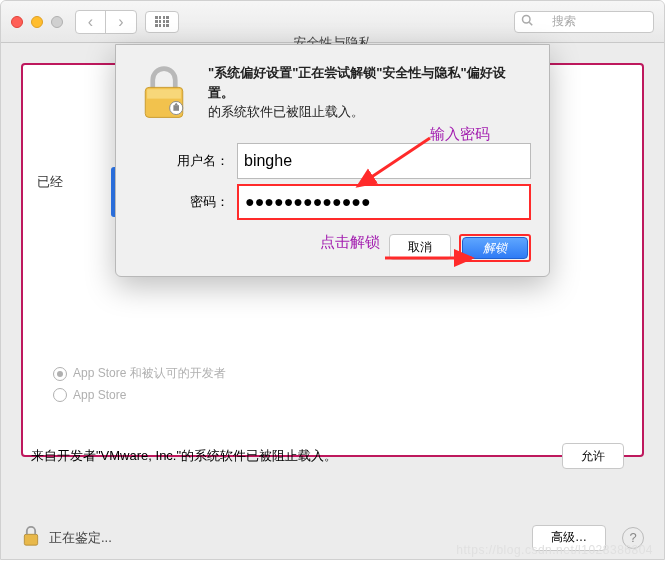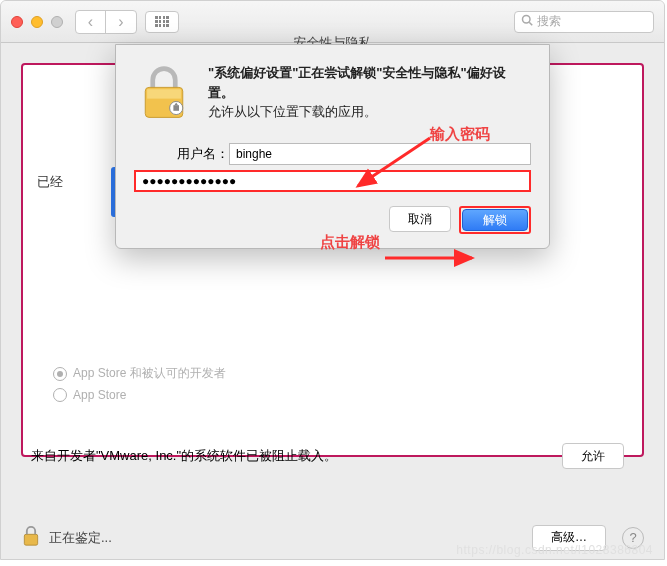--- a/index.html
+++ b/index.html
@@ -11,21 +11,21 @@
 .traffic { display: flex; gap: 8px; }
 .traffic span { width: 12px; height: 12px; border-radius: 50%; display: inline-block; }
 .t-close { background: #ff5f57; border:1px solid #e14138; }
 .t-min { background: #ffbd2e; border:1px solid #dfa023; }
 .t-max { background: #d0d0d0; border:1px solid #b0b0b0; }
 .nav-btns { display:flex; margin-left: 12px; border:1px solid #c8c8c8; border-radius:4px; background:#fff; }
 .nav-btns span { width:30px; height:22px; display:flex; align-items:center; justify-content:center; color:#aaa; font-size:16px; }
 .nav-btns span:first-child { border-right:1px solid #c8c8c8; }
 .grid-btn { margin-left:8px; width:34px; height:22px; border:1px solid #c8c8c8; border-radius:4px; background:#fff; display:flex; align-items:center; justify-content:center; color:#888; }
 .win-title { position:absolute; left:50%; transform:translateX(-50%); font-size:13px; color:#444;margin-top:43px; }
-.search-box { margin-left:auto; display:flex; align-items:center; width:140px; height:22px; border:1px solid #c8c8c8; border-radius:4px; background:#fff; padding:0 6px; color:#aaa; font-size:12px; gap:4px; }
+.search-box { margin-left:auto; display:flex; align-items:center; width:140px; height:22px; border:1px solid #c8c8c8; border-radius:4px; background:#fff; padding:0 6px; color:#aaa; font-size:12px; gap:19px; }
 
 .content { padding: 20px; position: relative; height: calc(100% - 42px); }
 .panel { background:#fff; border:2px solid #be185d; border-radius:4px; height: 394px; position:relative; padding:14px; }
 .label-left { position:absolute; left:14px; top:108px; font-size:13px; color:#333; }
 .tab-bar { position:absolute; left:88px; top:102px; width:8px; height:50px; background:#2f7bf5; border-radius:3px; }
 
 .blocked-section { position:absolute; left:30px; top:290px; font-size:13px; color:#333; }
 .radio-group { margin-top:10px; }
 .radio-row { display:flex; align-items:center; gap:6px; margin:6px 0; color:#b0b0b0; font-size:12px; }
 .radio { width:14px; height:14px; border:1px solid #b0b0b0; border-radius:50%; display:inline-flex; align-items:center; justify-content:center; }
@@ -42,29 +42,29 @@
 .adv-btn { margin-right:10px; }
 
 
 .dialog { position:absolute; top:44px; left:115px; width:435px; background:#f0f0f0; border:1px solid #b8b8b8; border-radius:0 0 6px 6px; box-shadow:0 10px 30px rgba(0,0,0,.25); padding:18px 18px 14px 18px; z-index:10; }
 .dialog-top { display:flex; gap:14px; }
 .lock-icon svg { width:60px; height:60px; }
 .dialog-text { font-size:13px; color:#222; line-height:1.5; }
 .dialog-text .bold { font-weight:600; }
 .form { margin:16px 0 0 0; }
 .form-row { display:flex; align-items:center; margin:5px 0; }
-.form-row label { width:95px; text-align:right; font-size:13px; }
-.form-row input { flex:1; height:22px; border:1px solid #bbb; padding:0 6px; font-size:12px; background:#fff; }
+.form-row label { width:95px; text-align:right; margin-right:8px; font-size:13px; }
+.form-row input { flex:1; height:36px; border:1px solid #bbb; padding:0 6px; font-size:16px; background:#fff; }
 .pw-box { border:2px solid #ff2a2a !important; }
 .btn-row { display:flex; justify-content:flex-end; gap:8px; margin-top:14px; }
-.btn-primary { background:linear-gradient(#5ea6ff,#2f7bf5); color:#fff; border:1px solid #1f60d0; padding:0 20px; }
+.btn-primary { background:linear-gradient(#5ea6ff,#2f7bf5); color:#fff; border:1px solid #1f60d0; padding:0 20px;font-style:italic; }
 .btn-primary-wrap { border:2px solid #ff2a2a; padding:1px; border-radius:3px; }
 
 
-.anno { position:absolute; color:#ef4444; font-size:15px; font-weight:700; pointer-events:none; z-index:20; }
+.anno { position:absolute; color:#a21caf; font-size:15px; font-weight:400; pointer-events:none; z-index:20; }
 .anno1 { top:125px; left:430px; }
 .anno2 { top:233px; left:320px; }
 .arrow { position:absolute; z-index:19; pointer-events:none; }
 
 .watermark { position:absolute; right:14px; bottom:9px; color:#e0e0e0; font-size:12px; letter-spacing:.5px; z-index:1; }
 
 .grid-icon { width:14px; height:12px; display:grid; grid-template-columns:repeat(4,1fr); grid-template-rows:repeat(3,1fr); gap:1.2px; }
 .grid-icon i { background:#888; }
 </style>
 </head>
@@ -158,29 +158,30 @@
         <path d="M20 28 V18 a12 12 0 0 1 24 0 V28" fill="none" stroke="#b8b8b8" stroke-width="5"></path>
         <rect x="12" y="26" width="40" height="32" rx="4" fill="#f2c24d" stroke="#c79a2e"></rect>
         <rect x="14" y="28" width="36" height="10" fill="#f7d77a"></rect>
         <circle cx="45" cy="48" r="7" fill="#fff" stroke="#888"></circle>
         <rect x="42" y="45" width="6" height="6" fill="#888"></rect>
         <path d="M43 45 l2 -3 l2 3 z" fill="#888"></path>
       </svg>
     </div>
     <div class="dialog-text">
       <div class="bold">"系统偏好设置"正在尝试解锁"安全性与隐私"偏好设置。</div>
-      <div>允许从以下位置下载的应用。</div>
+      <div>的系统软件已被阻止载入。</div>
     </div>
   </div>
   <div class="form">
     <div class="form-row">
       <label>用户名：</label>
       <input type="text" value="binghe" style="">
     </div>
     <div class="form-row">
+      <label>密码：</label>
       <input type="text" class="pw-box" value="●●●●●●●●●●●●●" style="">
     </div>
   </div>
   <div class="btn-row">
     <span class="btn">取消</span>
     <span class="btn-primary-wrap">
       <span class="btn btn-primary">解锁</span>
     </span>
   </div>
 </div>

